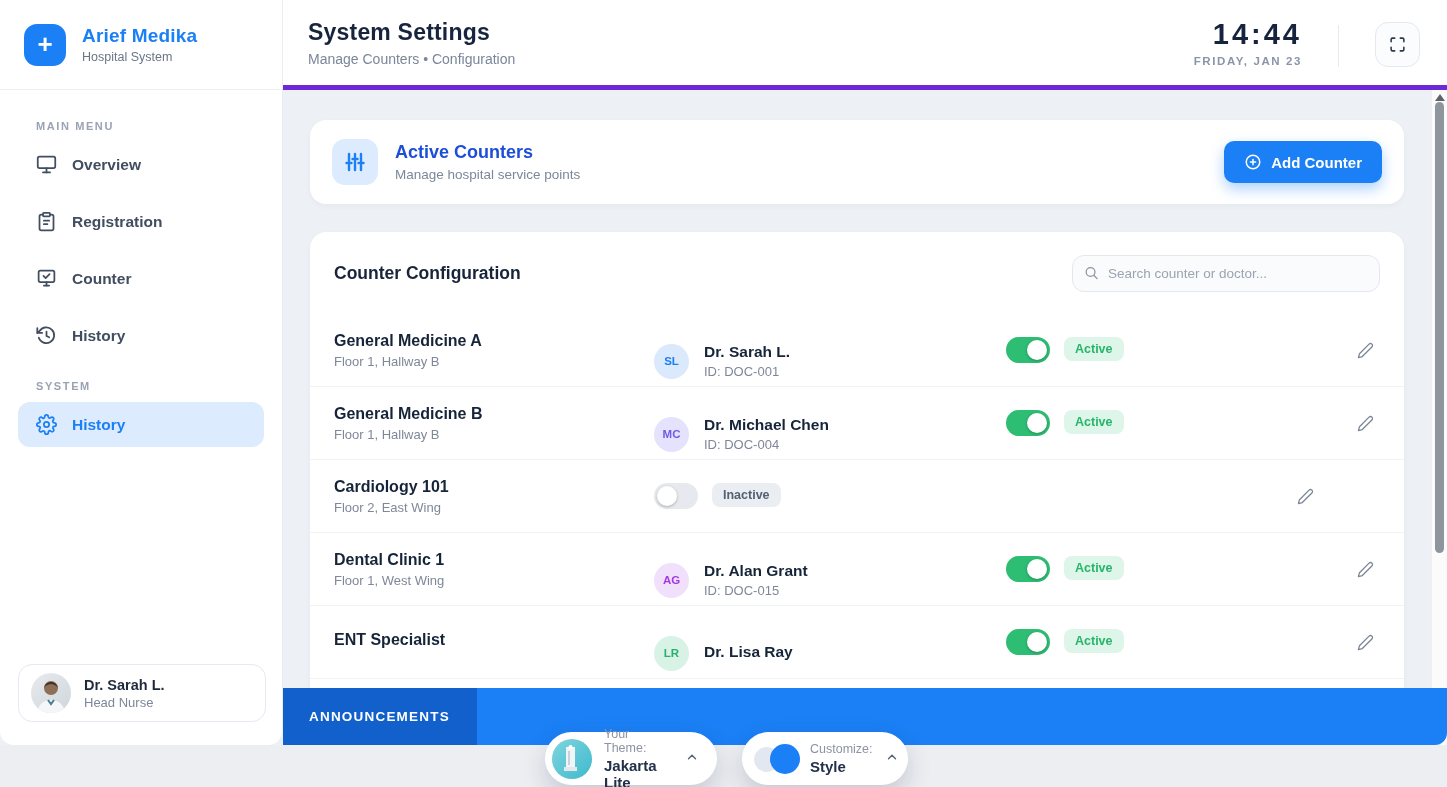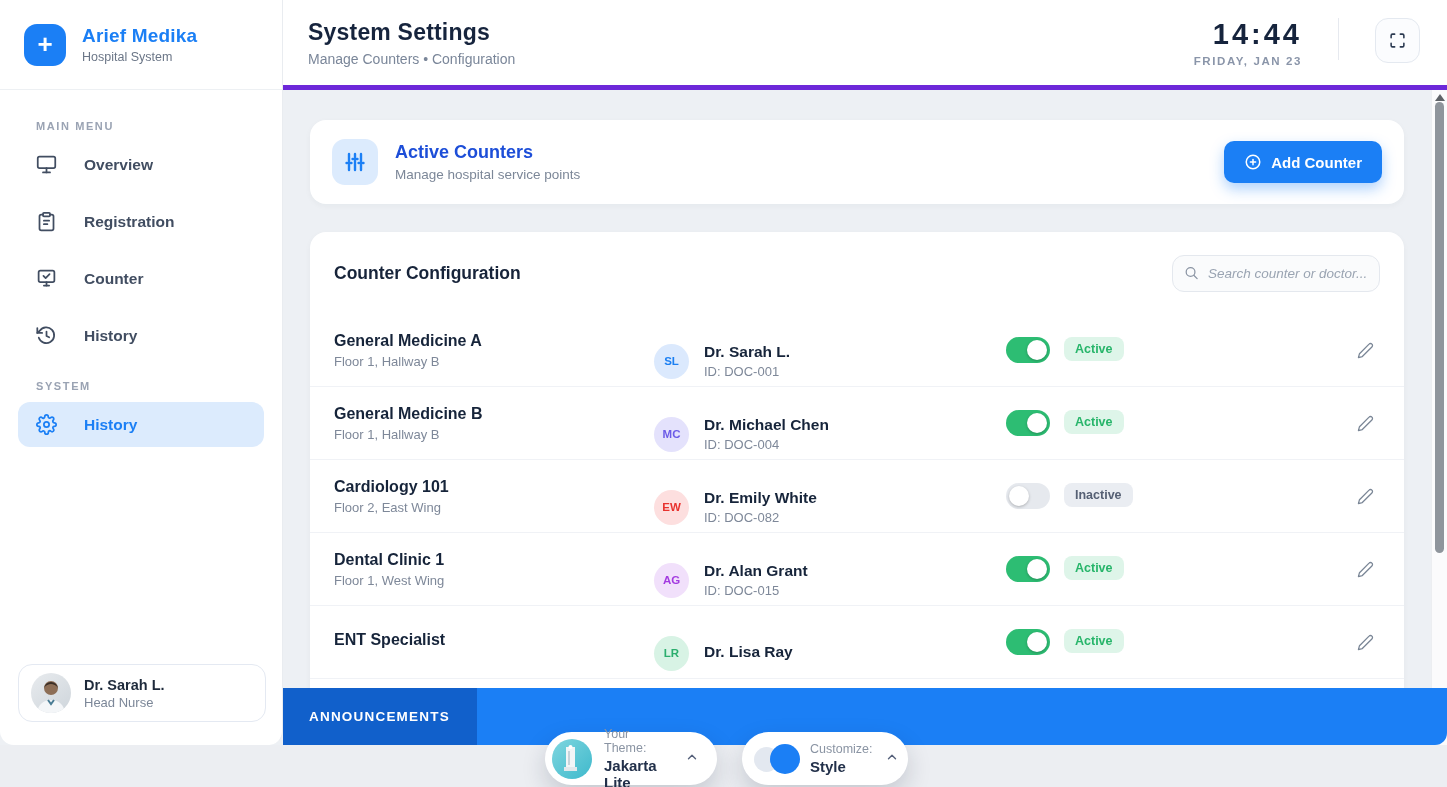--- a/index.html
+++ b/index.html
@@ -19,37 +19,37 @@
     background:#fff; border-right:1px solid #E9ECF0;
     border-radius:0 0 14px 14px; z-index:10;
   }
   .brand{ display:flex; align-items:center; gap:16px; padding:24px 24px; height:90px; border-bottom:1px solid #EDF0F3;}
   .logo{ width:42px; height:42px; border-radius:13px; background:var(--accent);
     color:#fff; font-size:26px; font-weight:700; display:flex; align-items:center; justify-content:center; flex:0 0 auto;}
   .brand-name{ color:var(--accent); font-size:19px; font-weight:800; letter-spacing:.2px;}
   .brand-sub{ color:#6B7687; font-size:12.5px; margin-top:3px;}
   .nav{ padding:8px 18px; }
   .nav-label{ color:var(--faint); font-size:11px; font-weight:700; letter-spacing:1.6px; margin:22px 18px 10px;}
-  .nav-item{ display:flex; align-items:center; gap:27px; padding:12px 18px; margin-bottom:12px;
+  .nav-item{ display:flex; align-items:center; gap:15px; padding:12px 18px; margin-bottom:12px;
     border-radius:12px; color:#414D61; font-size:15.5px; font-weight:700; cursor:pointer;}
   .nav-item svg{ width:21px; height:21px; stroke:#414D61; fill:none; stroke-width:2; stroke-linecap:round; stroke-linejoin:round; flex:0 0 auto;}
   .nav-item.active{ background:#DCEBFD; color:var(--accent);}
   .nav-item.active svg{ stroke:var(--accent);}
   .user-card{ position:absolute; left:18px; right:16px; bottom:23px; height:58px;
     border:1px solid #E4E9F2; border-radius:14px; display:flex; align-items:center; gap:13px; padding:0 12px; background:#fff;}
   .user-avatar{ width:40px; height:40px; border-radius:50%; overflow:hidden; background:linear-gradient(140deg,#E8EBEE,#CED5DB); flex:0 0 auto;}
   .user-name{ font-size:14.5px; font-weight:800; color:#1E2A3B;}
   .user-role{ font-size:13px; color:var(--muted); margin-top:2px;}
 
   
   .topbar{ position:absolute; left:283px; top:0; width:1164px; height:90px;
     background:#fff; border-bottom:5px solid #6d28d9; display:flex; align-items:center; padding:0 27px 0 25px; z-index:9;}
   .page-title{ font-size:23px; font-weight:800; color:#16243D; letter-spacing:.2px;}
   .page-sub{ font-size:14px; color:#7A8699; margin-top:5px;}
-  .topbar-right{ margin-left:auto; display:flex; align-items:flex-start; gap:36px;}
+  .topbar-right{ margin-left:auto; display:flex; align-items:flex-end; gap:36px;}
   .clock-time{ font-size:29px; font-weight:800; color:#16243D; letter-spacing:3px; text-align:right;}
   .clock-date{ font-size:11.5px; font-weight:700; color:#8A95A9; letter-spacing:1.6px; text-align:right; margin-top:4px;}
   .v-divider{ width:1px; height:42px; background:#E6E9EF;}
   .fs-btn{ width:45px; height:45px; border-radius:13px; border:1px solid #E4E9F0; background:#FBFCFE;
     display:flex; align-items:center; justify-content:center; cursor:pointer;}
   .fs-btn svg{ width:17px; height:17px; stroke:#2A3950; fill:none; stroke-width:2.2; stroke-linecap:round; stroke-linejoin:round;}
 
   
   .card{ position:absolute; background:#fff; border-radius:16px; box-shadow:0 2px 6px rgba(30,42,59,.04);}
   .card-counters{ left:310px; top:120px; width:1094px; height:84px; display:flex; align-items:center; padding:0 22px; z-index:8;}
@@ -62,22 +62,22 @@
     border:none; border-radius:10px; font-size:15px; font-weight:800; font-family:inherit;
     display:flex; align-items:center; gap:9px; cursor:pointer; box-shadow:0 6px 14px rgba(27,127,245,.35);}
   .add-btn svg{ width:18px; height:18px; stroke:#fff; fill:none; stroke-width:2; stroke-linecap:round;}
 
   .card-config{ left:310px; top:232px; width:1094px; height:489px; overflow:hidden; z-index:8;}
   .config-head{ height:82px; display:flex; align-items:center; padding:0 24px;}
   .config-title{ font-size:17.5px; font-weight:800; color:#17243A;}
   .search-wrap{ margin-left:auto; position:relative;}
   .search-wrap svg{ position:absolute; left:12px; top:50%; transform:translateY(-50%); width:15px; height:15px;
     stroke:#8A94A3; fill:none; stroke-width:2; stroke-linecap:round;}
-  .search-input{ width:208px; height:37px; border:1px solid #E4E8EE; background:#FAFBFC; border-radius:12px;
-    padding:0 12px 0 35px; font-size:13.5px; font-family:inherit; color:#3C4657; outline:none;font-style:italic;}
+  .search-input{ width:308px; height:37px; border:1px solid #E4E8EE; background:#FAFBFC; border-radius:12px;
+    padding:0 12px 0 35px; font-size:13.5px; font-family:inherit; color:#3C4657; outline:none;}
   .search-input::placeholder{ color:#9AA4B2;}
 
   .thead{ height:42px; background:#F7F8FB; border-top:1px solid #EEF1F5; border-bottom:1px solid #EEF1F5;
     display:grid; grid-template-columns:320px 352px 1fr 60px; align-items:center; padding:0 24px;}
   .th{ font-size:11.5px; font-weight:700; color:#67748A; letter-spacing:.7px;}
   .th:last-child{ text-align:right;}
 
   .trow{ height:73px; display:grid; grid-template-columns:320px 352px 1fr 60px; align-items:center;
     padding:0 24px; border-bottom:1px solid #F0F2F6;}
   .counter-name{ font-size:16px; font-weight:800; color:#16243A;}
@@ -315,27 +315,20 @@
             <svg viewBox="0 0 24 24">
               <path d="M17 3a2.83 2.83 0 1 1 4 4L7.5 20.5 2 22l1.5-5.5z"></path>
             </svg>
           </span></div>
       </div>
       <div class="trow">
         <div>
           <div class="counter-name">Cardiology 101</div>
           <div class="counter-loc">Floor 2, East Wing</div>
         </div>
-        <div class="doc-cell">
-          <div class="doc-avatar" style="background: rgb(253, 223, 223); color: rgb(232, 50, 46);">EW</div>
-          <div>
-            <div class="doc-name">Dr. Emily White</div>
-            <div class="doc-id">ID: DOC-082</div>
-          </div>
-        </div>
         <div class="status-cell">
           <span class="toggle off">
             <span class="knob"></span>
           </span>
           <span class="badge inactive">Inactive</span>
         </div>
         <div class="action-cell"><span class="pencil">
             <svg viewBox="0 0 24 24">
               <path d="M17 3a2.83 2.83 0 1 1 4 4L7.5 20.5 2 22l1.5-5.5z"></path>
             </svg>

